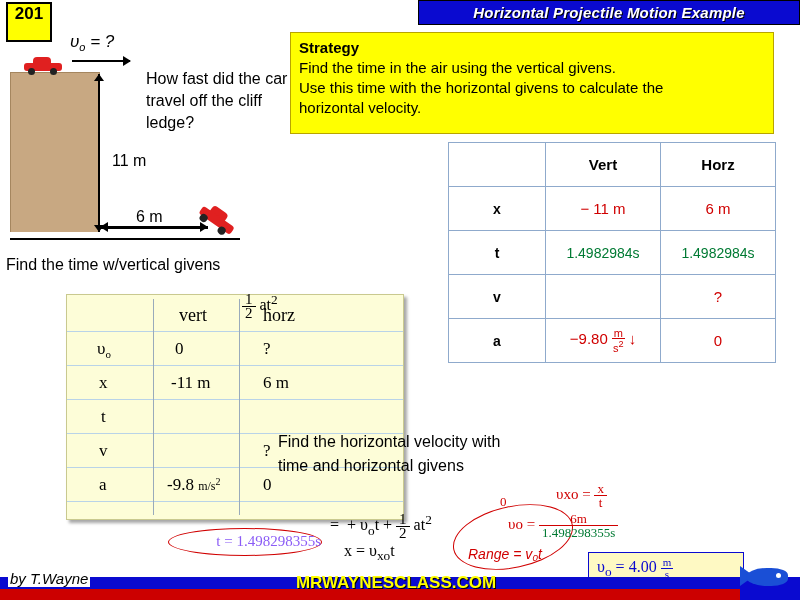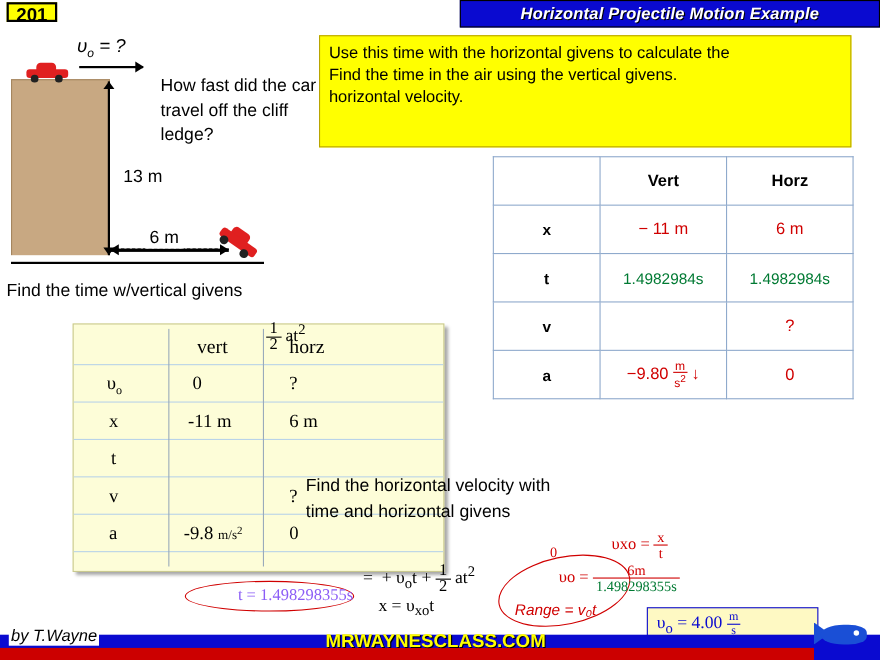--- a/index.html
+++ b/index.html
@@ -15,21 +15,21 @@
   .title-band{
     position:absolute;left:418px;top:0px;width:382px;height:25px;
     background:#0a0ad0;border:1px solid #000;box-sizing:border-box;
   }
   .title-band span{
     display:block;color:#ffffff;font-weight:bold;font-style:italic;
     font-size:15px;letter-spacing:.2px;text-align:center;line-height:23px;
     text-shadow:1px 1px 0 #000;
   }
   .slide-num{
-    position:absolute;left:6px;top:2px;width:46px;height:18px;
+    position:absolute;left:6px;top:2px;width:46px;height:40px;
     background:#ffff00;border:2px solid #000;box-sizing:border-box;
     color:#000;font-weight:bold;font-size:17px;text-align:center;line-height:20px;
   }
 
   
   .cliff{
     position:absolute;left:10px;top:72px;width:88px;height:160px;
     background:#c8a882;border:1px solid #a5865f;
   }
   .ground{
@@ -171,30 +171,31 @@
       <div class="w1"></div>
       <div class="w2"></div>
   </div>
 
   <div class="v0label">
     <i>υ</i><sub>o</sub> = ?
   </div>
   <div class="arrow-v0"></div>
 
   <div class="dim-v"></div>
-  <div class="lbl-11m">13 m</div>
+  <div class="lbl-11m">11 m</div>
 
   <div class="dim-h"></div>
   <div class="lbl-6m">6 m</div>
 
   <div class="q-text">How fast did the car travel off the cliff ledge?</div>
 
   <div class="strategy">
+    <div class="hd">Strategy</div>
+    <div class="ln">Find the time in the air using the vertical givens.</div>
     <div class="ln">Use this time with the horizontal givens to calculate the</div>
-    <div class="ln">Find the time in the air using the vertical givens.</div>
     <div class="ln">horizontal velocity.</div>
   </div>
 
   <table class="rtable">
     <tbody>
         <tr>
       <th></th>
       <th>Vert</th>
       <th>Horz</th>
     </tr>

